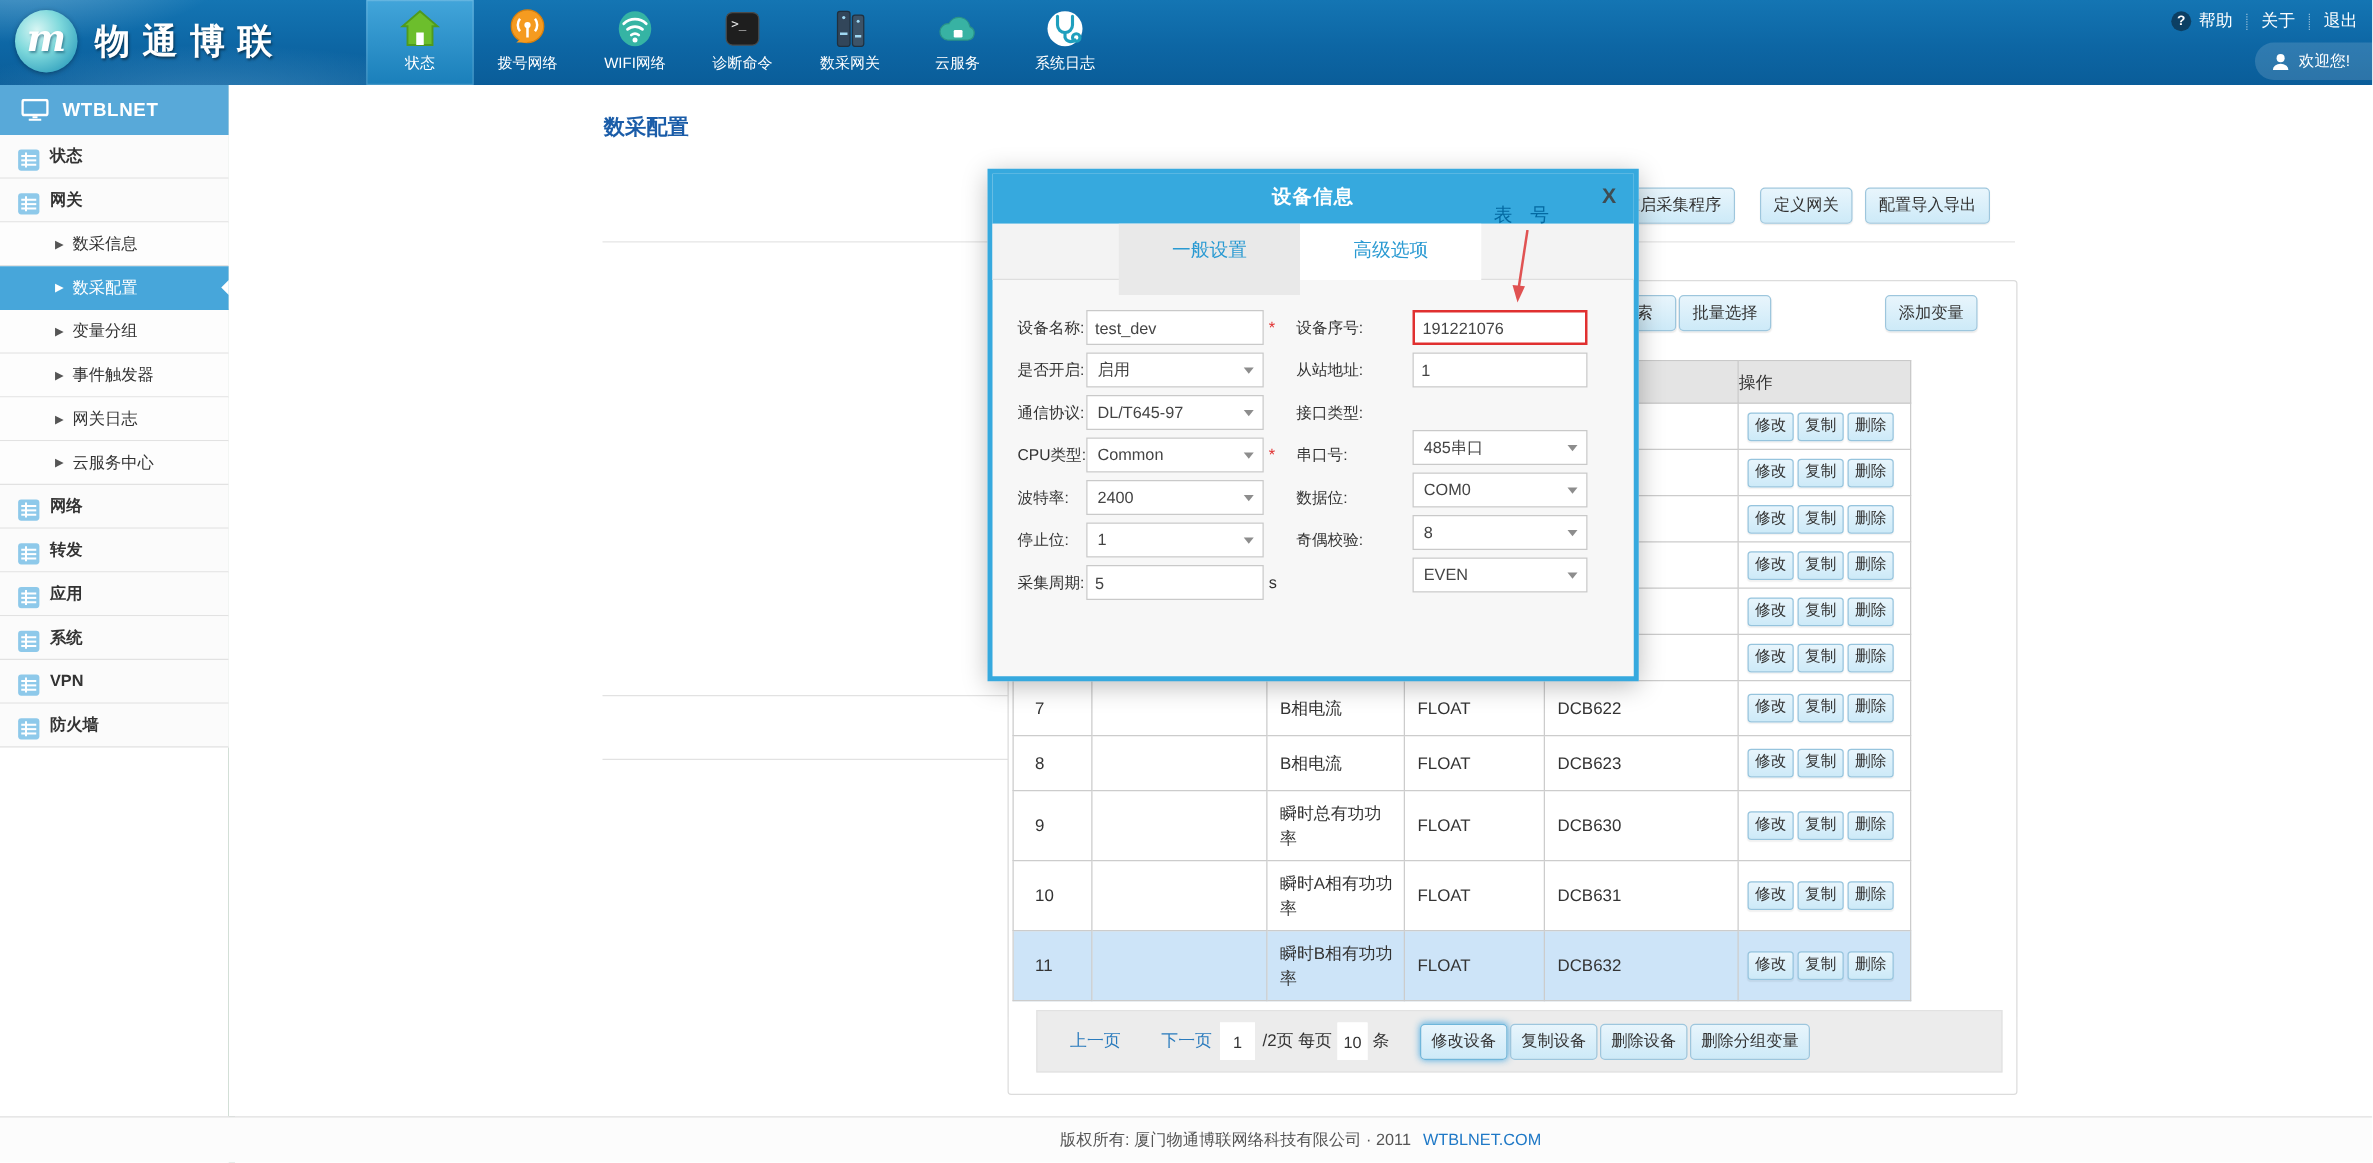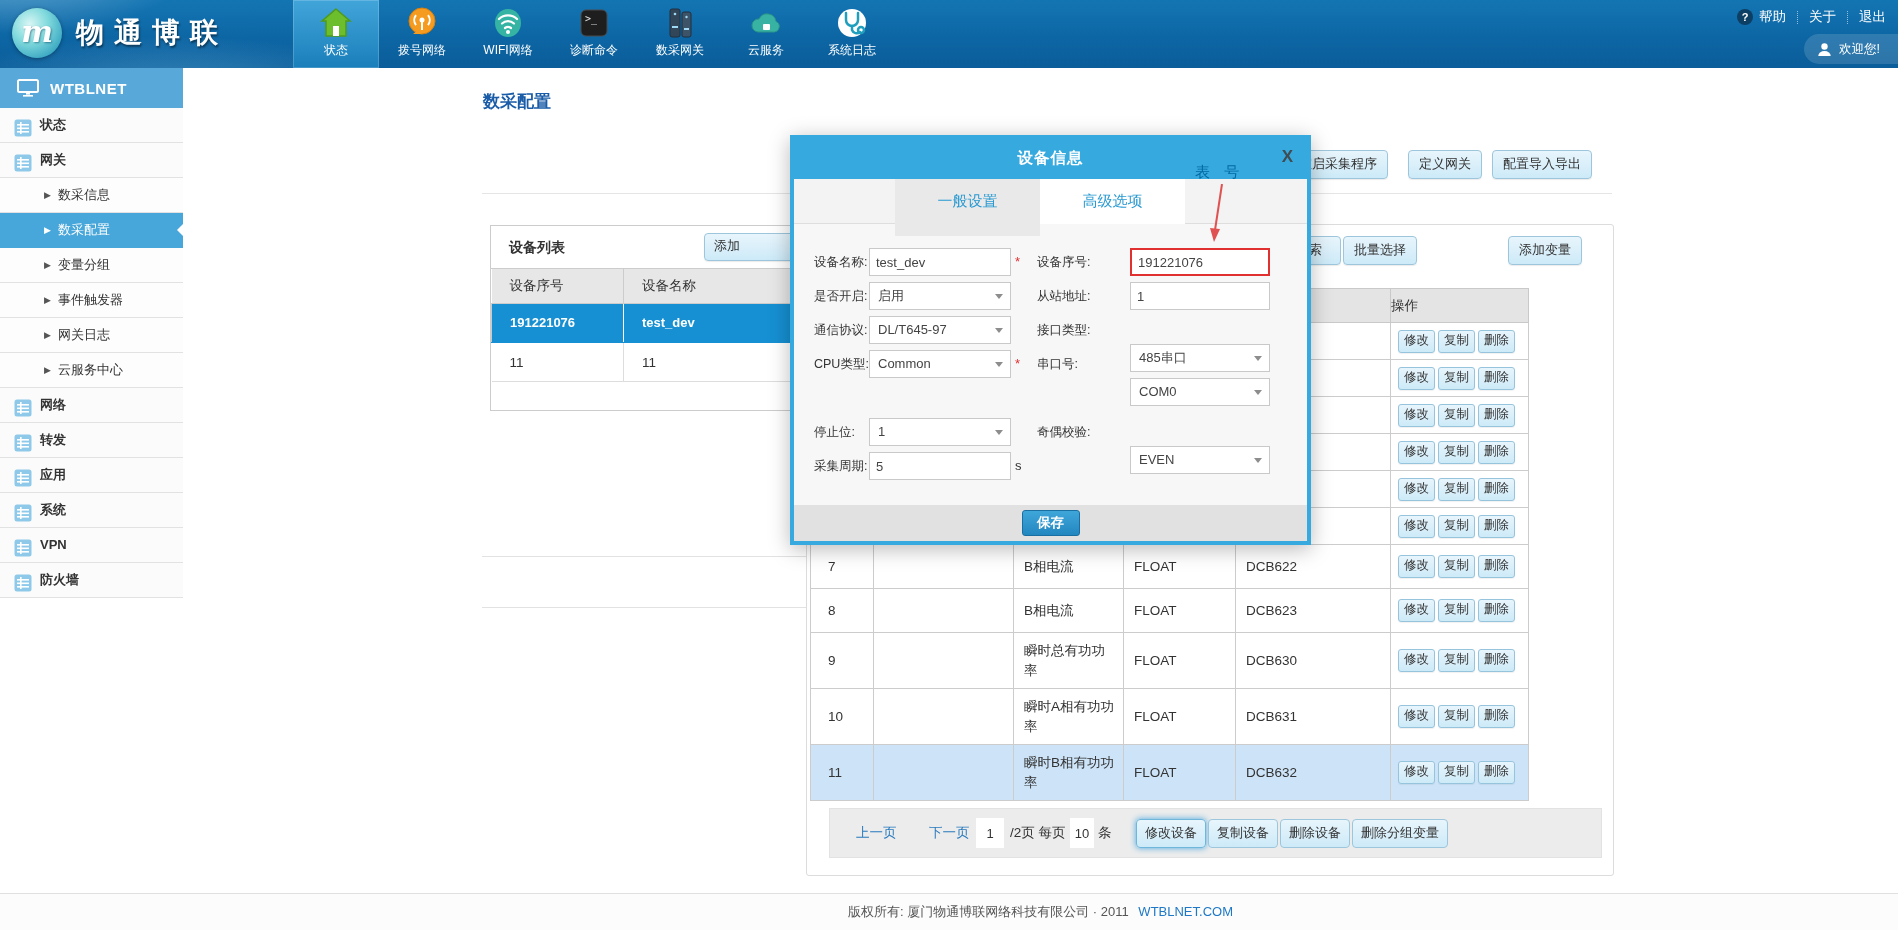--- a/index.html
+++ b/index.html
@@ -364,47 +364,20 @@
   </div>
 
   <div class="main">
     <div class="page-title">数采配置</div>
     <div class="tb-line"></div>
 
     <div class="btn-lite" style="left:1105px; top:82px;">重启采集程序</div>
     <div class="btn-lite" style="left:1225px; top:82px;">定义网关</div>
     <div class="btn-lite" style="left:1309px; top:82px;">配置导入导出</div>
 
-    <div class="device-panel">
-      <div class="dp-head">
-        <span class="dp-title">设备列表</span>
-        <div class="btn-lite dp-add">添加</div>
-      </div>
-      <table class="dp-table">
-        <colgroup>
-            <col style="width:132px">
-            <col>
-          </colgroup>
-        <tbody>
-            <tr>
-          <th>设备序号</th>
-          <th>设备名称</th>
-        </tr>
-        <tr class="sel">
-          <td>191221076</td>
-          <td>test_dev</td>
-        </tr>
-        <tr>
-          <td>11</td>
-          <td>11</td>
-        </tr>
-      </tbody>
-        </table>
-      <div class="dp-foot"></div>
-    </div>
 
     <div class="sep-line" style="top:488px;"></div>
     <div class="sep-line" style="top:539px;"></div>
 
     <div class="vars-wrap"></div>
 
     <div class="btn-lite" style="left:1094px; top:168px; width:42px;">搜索</div>
     <div class="btn-lite" style="left:1160px; top:168px;">批量选择</div>
     <div class="btn-lite" style="left:1325px; top:168px;">添加变量</div>
 
@@ -566,36 +539,39 @@
         <span class="flab r">接口类型:</span>
         <div class="fctl r sel"><span>485串口</span></div>
       </div>
       <div class="frow f4">
         <span class="flab l">CPU类型:</span>
         <div class="fctl l sel"><span>Common</span></div>
         <span class="req">*</span>
         <span class="flab r">串口号:</span>
         <div class="fctl r sel"><span>COM0</span></div>
       </div>
+      <div class="frow f5">
+        <span class="flab l">波特率:</span>
+        <div class="fctl l sel"><span>2400</span></div>
+        <span class="flab r">数据位:</span>
+        <div class="fctl r sel"><span>8</span></div>
+      </div>
       <div class="frow f6">
         <span class="flab l">停止位:</span>
         <div class="fctl l sel"><span>1</span></div>
         <span class="flab r">奇偶校验:</span>
         <div class="fctl r sel"><span>EVEN</span></div>
       </div>
       <div class="frow f7">
         <span class="flab l">采集周期:</span>
         <input class="fctl l" value="5" style="">
         <span class="unit-s">s</span>
       </div>
     </div>
 
-    <div class="m-foot">
-      <span class="save-btn">保存</span>
-    </div>
   </div>
 
   <div class="app-footer">
     <div class="footer-inner">
       <span>版权所有: 厦门物通博联网络科技有限公司 · 2011</span>
       <a class="footer-link">WTBLNET.COM</a>
     </div>
   </div>
 
 </div>

